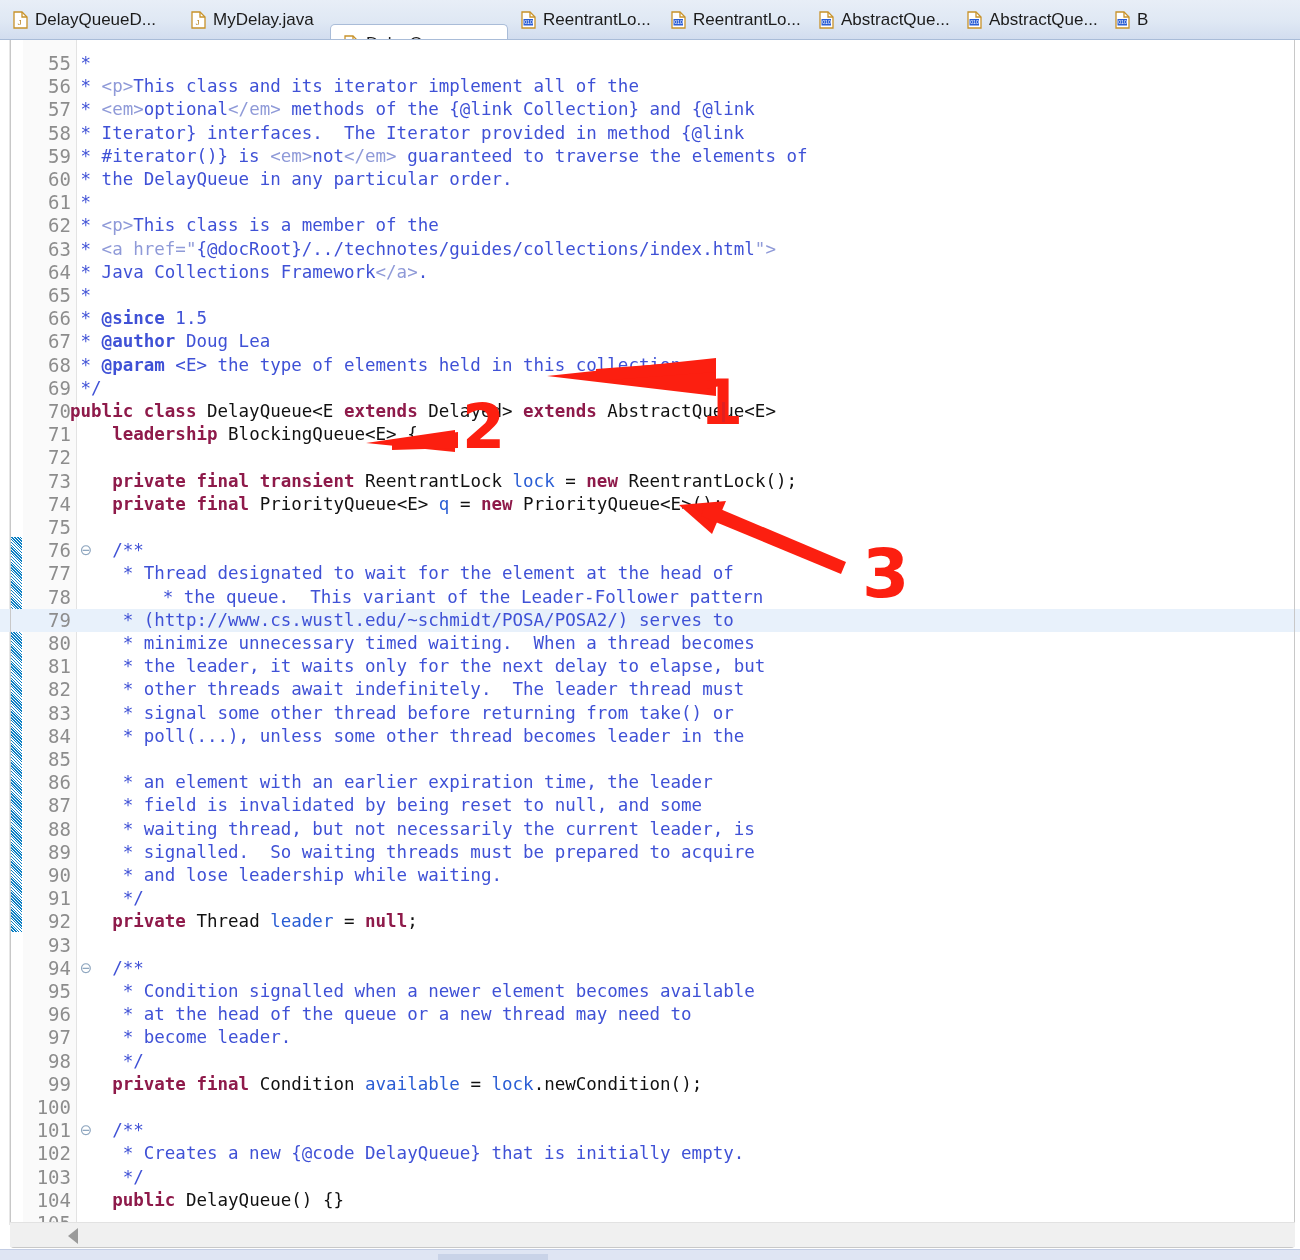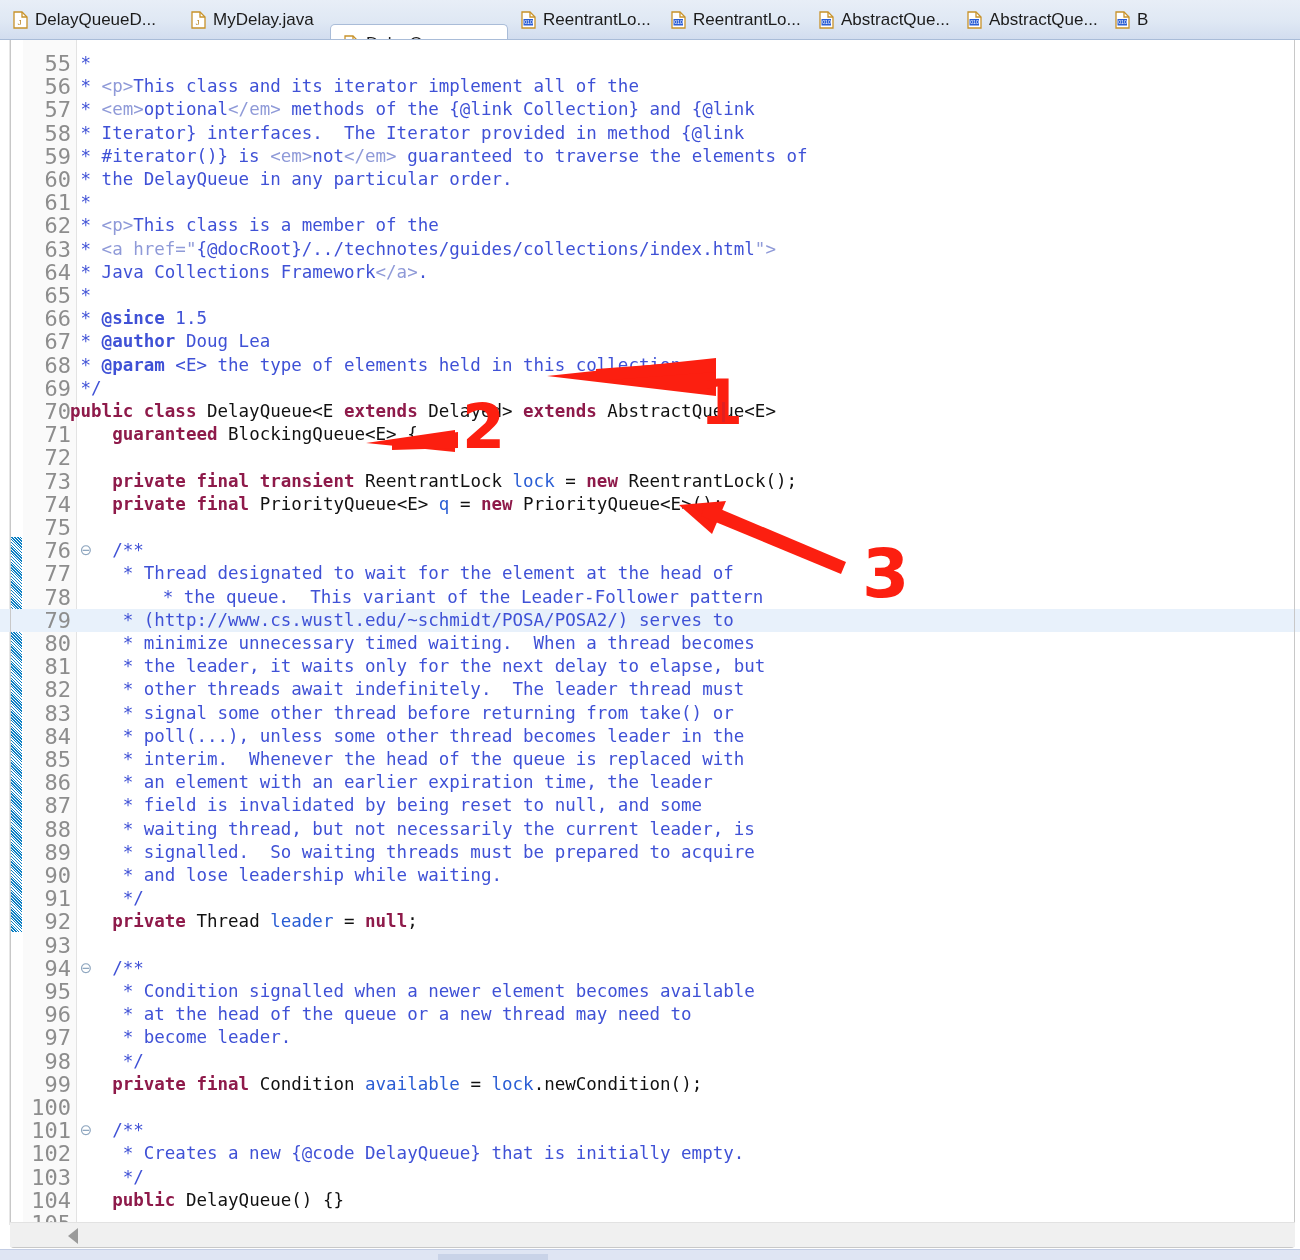--- a/index.html
+++ b/index.html
@@ -86,21 +86,21 @@
     font-size:17.5px;
     line-height:23.2px;
     white-space:pre;
   }
   .line.hl{background:#e8f1fb;}
   .lnum{
     position:absolute;left:23px;width:48px;
     text-align:right;
     color:#8d8d8d;
     font-family:"DejaVu Sans Mono", monospace;
-    font-size:22px;
+    font-size:19px;
     line-height:23.2px;
   }
   .fold{
     position:absolute;left:78px;width:16px;height:23.2px;
     line-height:23.2px;text-align:center;
     color:#8ea6bf;font-size:15px;
     font-family:"DejaVu Sans", sans-serif;
   }
   .src{
     position:absolute;left:70px;
@@ -278,21 +278,21 @@
         <div class="lnum" style="top: 313.6px;">68</div>
         <div class="src" style="top: 313.6px;"><span class="cmt"> * </span><span class="cmt-tag">@param</span><span class="cmt"> &lt;E&gt; the type of elements held in this collection</span></div>
         <div class="line" style="top: 336.8px;"></div>
         <div class="lnum" style="top: 336.8px; text-align: right;">69</div>
         <div class="src" style="top: 336.8px;"><span class="cmt"> */</span></div>
         <div class="line" style="top: 360px;"></div>
         <div class="lnum" style="top: 360px;">70</div>
         <div class="src" style="top: 360px;"><span class="kw">public class </span><span class="pl">DelayQueue&lt;E </span><span class="kw">extends </span><span class="pl">Delayed&gt; </span><span class="kw">extends </span><span class="pl">AbstractQueue&lt;E&gt;</span></div>
         <div class="line" style="top: 383.2px;"></div>
         <div class="lnum" style="top: 383.2px;">71</div>
-        <div class="src" style="top: 383.2px;"><span class="pl">    </span><span class="kw">guaranteed </span><span class="pl">BlockingQueue&lt;E&gt; {</span></div>
+        <div class="src" style="top: 383.2px;"><span class="pl">    </span><span class="kw">leadership </span><span class="pl">BlockingQueue&lt;E&gt; {</span></div>
         <div class="line" style="top: 406.4px;"></div>
         <div class="lnum" style="top: 406.4px;">72</div>
         <div class="src" style="top: 406.4px;"><span class="pl"></span></div>
         <div class="line" style="top: 429.6px;"></div>
         <div class="lnum" style="top: 429.6px;">73</div>
         <div class="src" style="top: 429.6px;"><span class="pl">    </span><span class="kw">private final transient </span><span class="pl">ReentrantLock </span><span class="fld">lock</span><span class="pl"> = </span><span class="kw">new </span><span class="pl">ReentrantLock();</span></div>
         <div class="line" style="top: 452.8px;"></div>
         <div class="lnum" style="top: 452.8px;">74</div>
         <div class="src" style="top: 452.8px;"><span class="pl">    </span><span class="kw">private final </span><span class="pl">PriorityQueue&lt;E&gt; </span><span class="fld">q</span><span class="pl"> = </span><span class="kw">new </span><span class="pl">PriorityQueue&lt;E&gt;();</span></div>
         <div class="line" style="top: 476px;"></div>
@@ -321,21 +321,20 @@
         <div class="lnum" style="top: 638.4px;">82</div>
         <div class="src" style="top: 638.4px;"><span class="cmt">     * other threads await indefinitely.  The leader thread must</span></div>
         <div class="line" style="top: 661.6px;"></div>
         <div class="lnum" style="top: 661.6px;">83</div>
         <div class="src" style="top: 661.6px;"><span class="cmt">     * signal some other thread before returning from take() or</span></div>
         <div class="line" style="top: 684.8px;"></div>
         <div class="lnum" style="top: 684.8px;">84</div>
         <div class="src" style="top: 684.8px;"><span class="cmt">     * poll(...), unless some other thread becomes leader in the</span></div>
         <div class="line" style="top: 708px;"></div>
         <div class="lnum" style="top: 708px;">85</div>
-        <div class="src" style="top: 708px;"><span class="cmt">     * interim.  Whenever the head of the queue is replaced with</span></div>
         <div class="line" style="top: 731.2px;"></div>
         <div class="lnum" style="top: 731.2px;">86</div>
         <div class="src" style="top: 731.2px;"><span class="cmt">     * an element with an earlier expiration time, the leader</span></div>
         <div class="line" style="top: 754.4px;"></div>
         <div class="lnum" style="top: 754.4px;">87</div>
         <div class="src" style="top: 754.4px;"><span class="cmt">     * field is invalidated by being reset to null, and some</span></div>
         <div class="line" style="top: 777.6px;"></div>
         <div class="lnum" style="top: 777.6px;">88</div>
         <div class="src" style="top: 777.6px;"><span class="cmt">     * waiting thread, but not necessarily the current leader, is</span></div>
         <div class="line" style="top: 800.8px;"></div>

